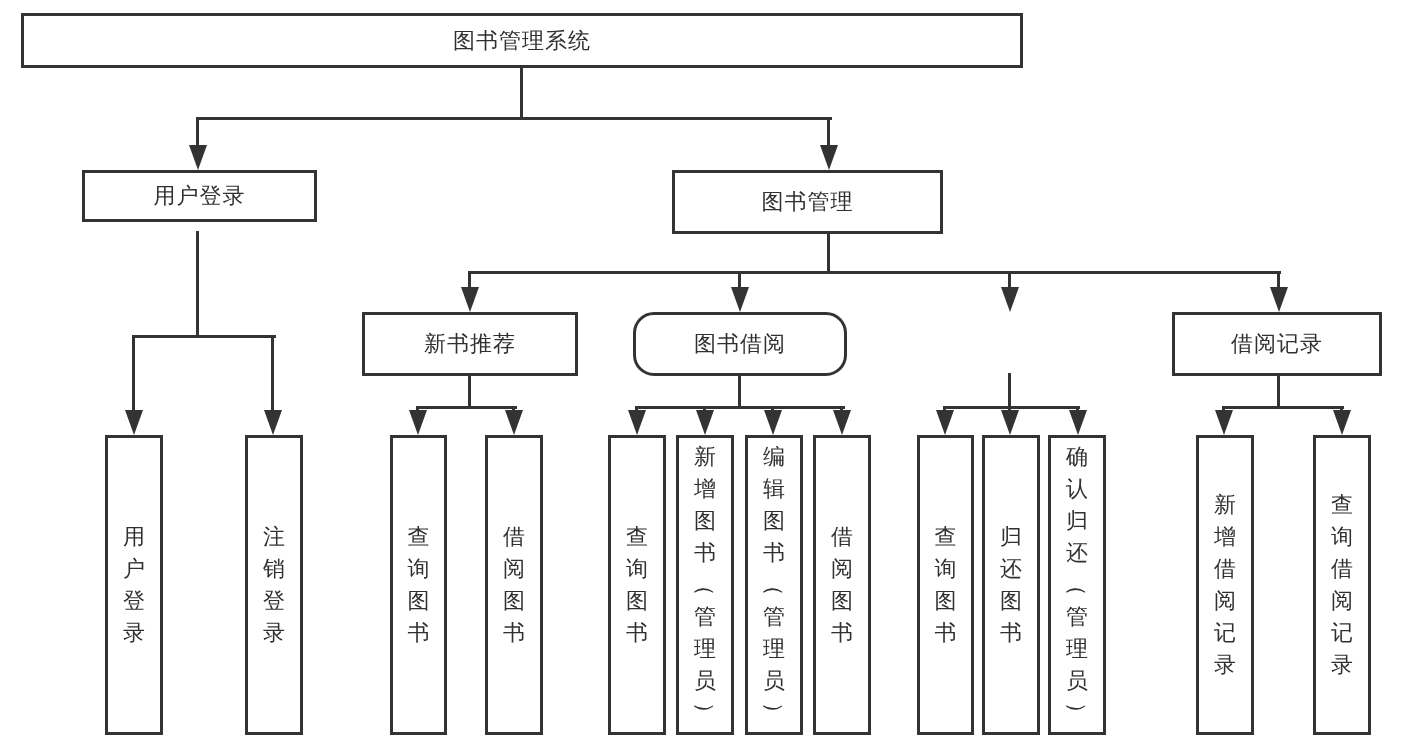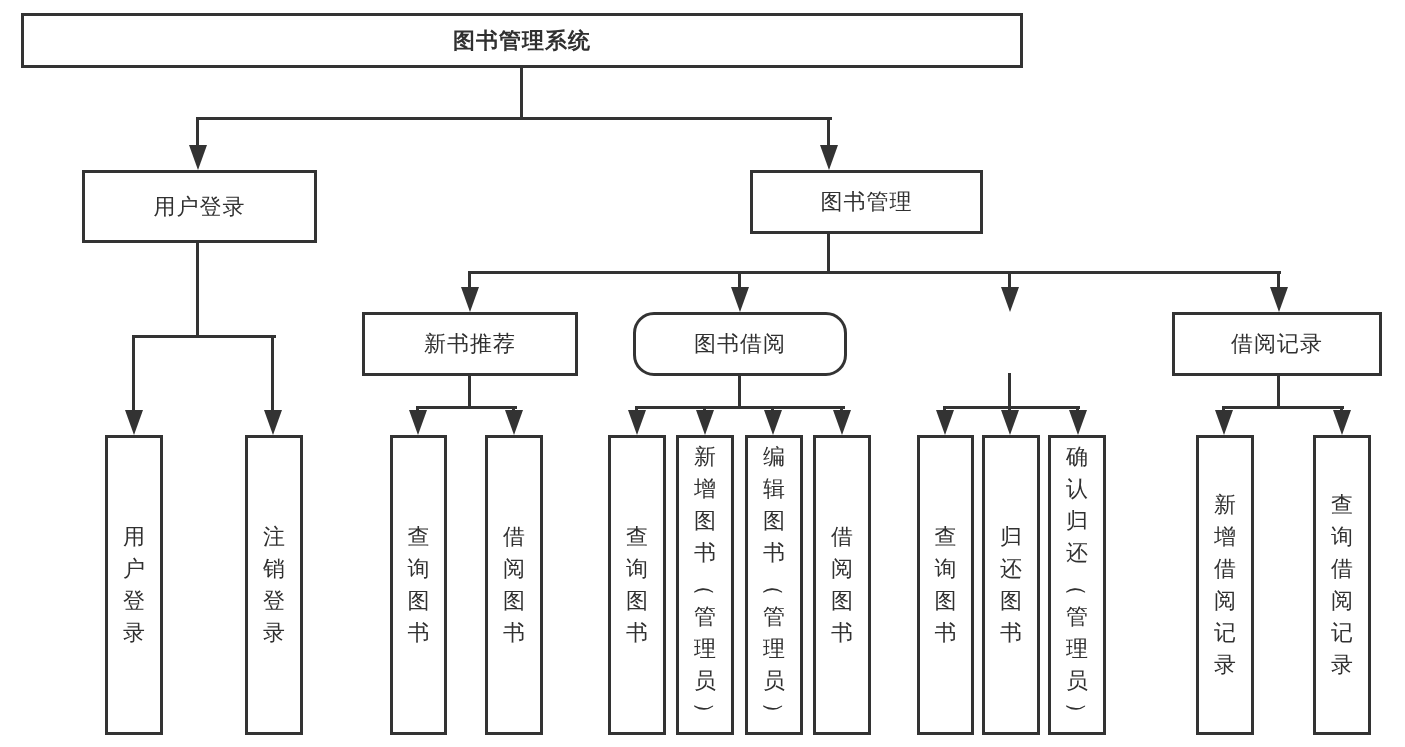--- a/index.html
+++ b/index.html
@@ -88,28 +88,28 @@
   <div class="vline" style="left:1076px;top:406px;height:10px;"></div>
   <div class="arrow" style="left:1069px;top:410px;"></div>
 
   <div class="vline" style="left:1277px;top:374px;height:34px;"></div>
   <div class="hline" style="left:1222px;top:406px;width:122px;"></div>
   <div class="vline" style="left:1222px;top:406px;height:10px;"></div>
   <div class="arrow" style="left:1215px;top:410px;"></div>
   <div class="vline" style="left:1340px;top:406px;height:10px;"></div>
   <div class="arrow" style="left:1333px;top:410px;"></div>
 
-  <div class="node" style="left:21px;top:13px;width:1002px;height:55px;font-weight:bold;">
+  <div class="node" style="left:21px;top:13px;width:1002px;height:55px;">
     <span class="hlabel">图书管理系统</span>
   </div>
 
-  <div class="node" style="left:82px;top:170px;width:235px;height:73px;">
+  <div class="node" style="left:82px;top:170px;width:235px;height:52px;">
     <span class="hlabel">用户登录</span>
   </div>
-  <div class="node" style="left:750px;top:170px;width:233px;height:64px;">
+  <div class="node" style="left:672px;top:170px;width:271px;height:64px;">
     <span class="hlabel">图书管理</span>
   </div>
 
   <div class="node" style="left:362px;top:312px;width:216px;height:64px;">
     <span class="hlabel">新书推荐</span>
   </div>
   <div class="node" style="left:633px;top:312px;width:214px;height:64px;border-radius:21px;">
     <span class="hlabel">图书借阅</span>
   </div>
   <div class="node" style="left:1172px;top:312px;width:210px;height:64px;">

